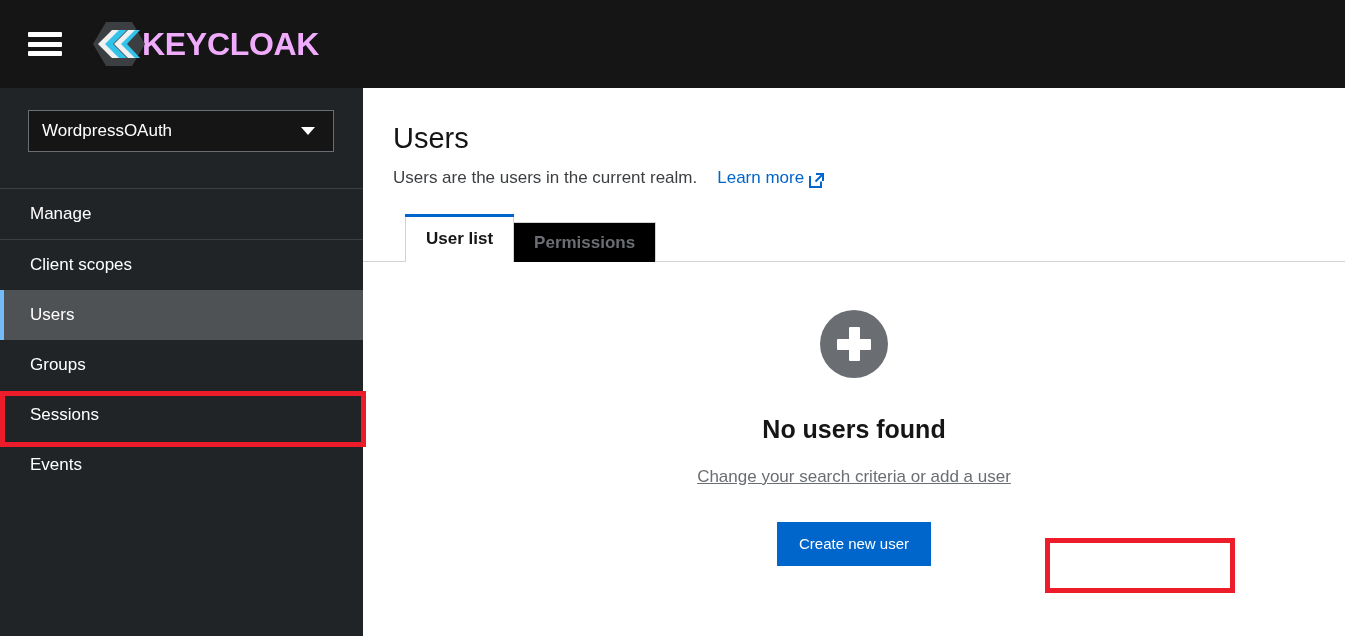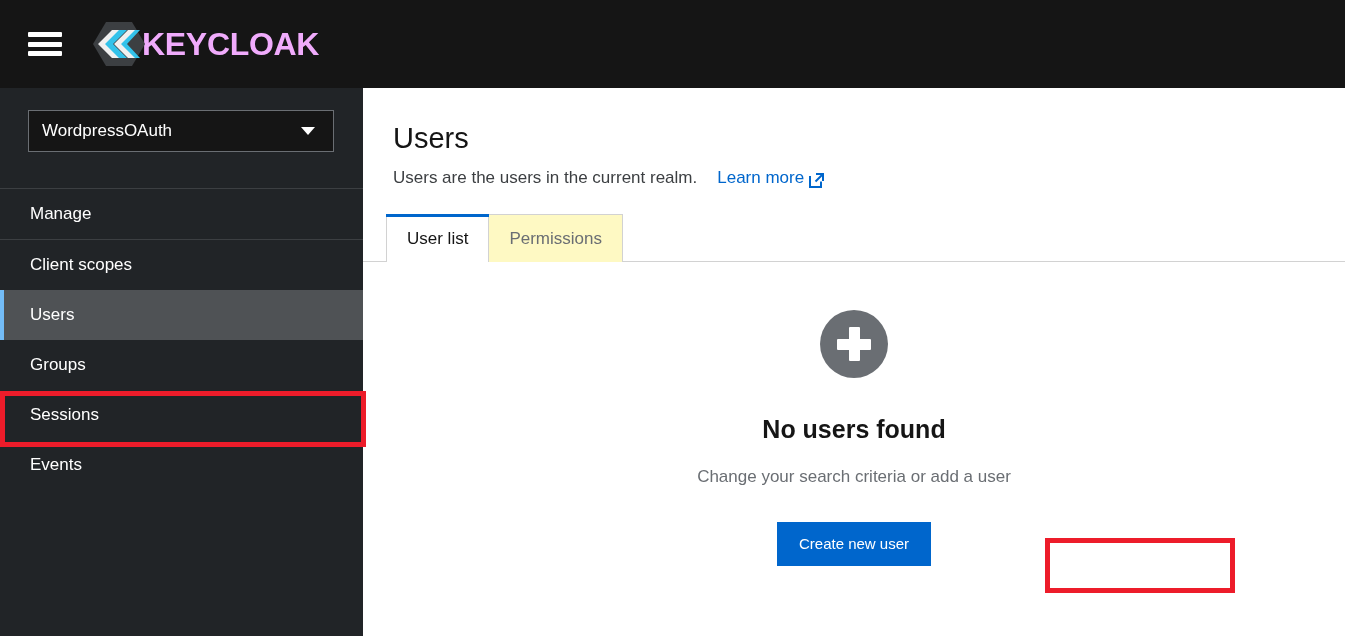--- a/index.html
+++ b/index.html
@@ -199,34 +199,35 @@
   }
   .tabs-baseline {
     position: absolute;
     left: 0; right: 0;
     bottom: 0;
     height: 1px;
     background: #d2d2d2;
   }
   .tabs {
     position: absolute;
-    left: 23px;
+    left: 42px;
     bottom: 0;
     display: flex;
     align-items: flex-end;
+    font-weight: bold;
   }
   .tab {
     position: relative;
-    height: 48px;
+    height: 40px;
     display: flex;
     align-items: center;
     padding: 0 20px;
     font-size: 17px;
     cursor: pointer;
-    background: #fef9c3;
+    background: #000000;
     color: #6a6e73;
     border: 1px solid #d2d2d2;
     border-bottom: none;
     margin-right: -1px;
   }
   .tab.active {
     background: #ffffff;
     color: #151515;
     border-color: #d2d2d2;
     z-index: 2;
@@ -282,20 +283,21 @@
     font-size: 25px;
     color: #151515;
     font-weight: bold;
     line-height: 30px;
   }
   .empty-body {
     margin-top: 22px;
     font-size: 17px;
     color: #6a6e73;
     line-height: 22px;
+    text-decoration: underline;
   }
   .primary-btn {
     margin-top: 34px;
     background: #0066cc;
     color: #ffffff;
     font-size: 15px;
     font-family: "Liberation Sans", sans-serif;
     border: none;
     padding: 11px 22px;
     cursor: pointer;

